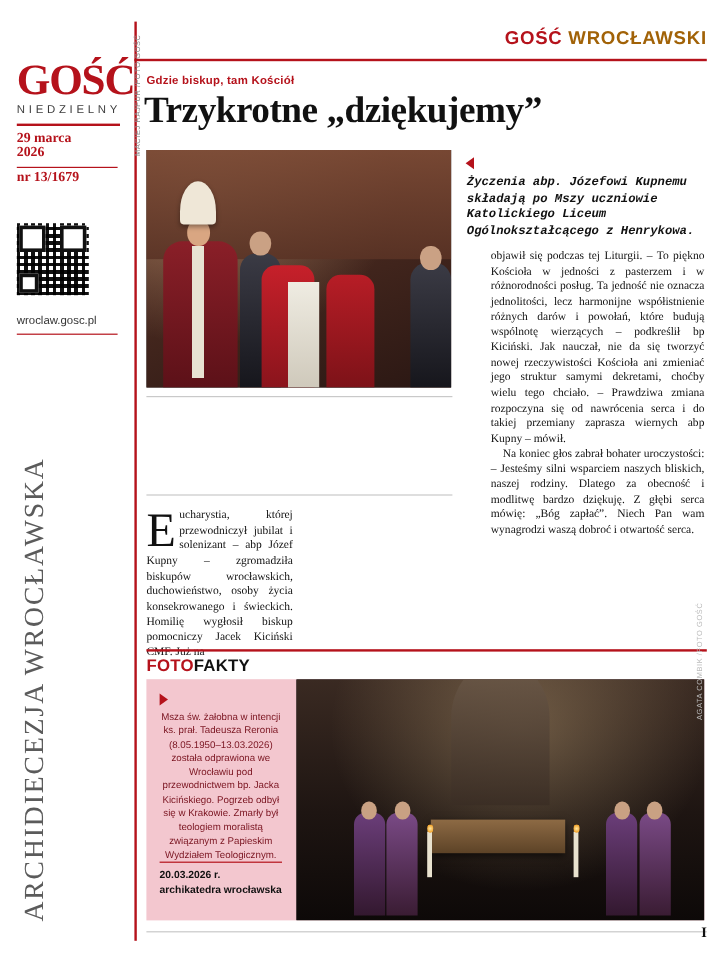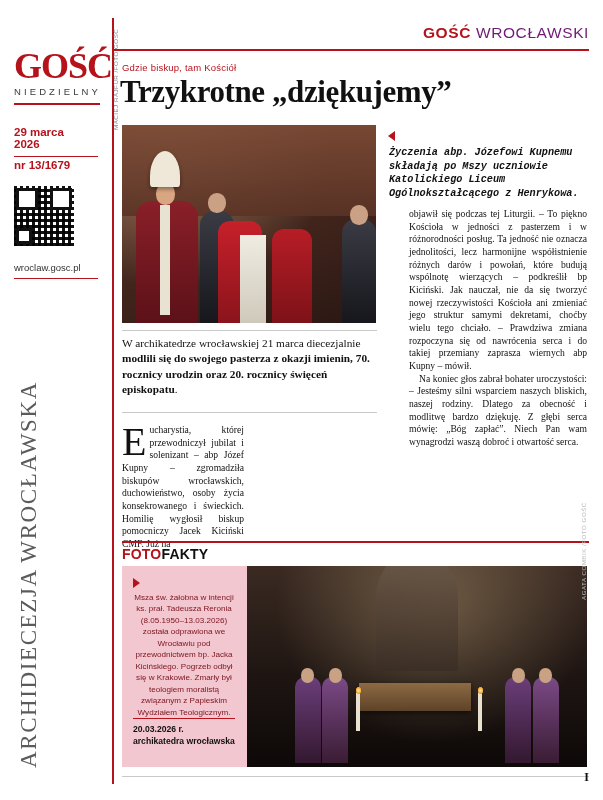--- a/index.html
+++ b/index.html
@@ -44,23 +44,23 @@
     letter-spacing: 3.1px;
     color: #3b3b3b;
     margin-top: 3px;
   }
   .logo-rule {
     border-top: 2px solid #b5121b;
     margin-top: 6px;
   }
   .date-block {
     position: absolute;
-    left: 14px; top: 126px;
+    left: 14px; top: 109px;
     width: 90px;
-    font-family: Liberation Sans, sans-serif;
+    font-family: Liberation Serif, serif;
     color: #b5121b;
   }
   .date-line1 { font-size: 11.5px; font-weight: bold; }
   .date-line2 { font-size: 11.5px; font-weight: bold; }
   .date-line3 { font-size: 11.5px; font-weight: bold; margin-top: 2px; }
   .date-rule {
     border-top: 1px solid #b5121b;
     margin: 6px 0 0 0;
     width: 84px;
   }
@@ -127,35 +127,35 @@
 
   
   .masthead {
     position: absolute;
     right: 14px; top: 24px;
     font-family: "Liberation Sans", sans-serif;
     font-size: 15.5px;
     letter-spacing: 0.6px;
   }
   .masthead .m1 { color: #b5121b; font-weight: bold; }
-  .masthead .m2 { color: #701a75; font-weight: normal; }
+  .masthead .m2 { color: #a16207; font-weight: bold; }
   .header-rule {
     position: absolute;
     left: 112px; right: 14px; top: 49px;
     height: 2px;
     background: #b5121b;
   }
 
   
   .kicker {
     position: absolute;
     left: 122px; top: 62px;
     font-family: "Liberation Sans", sans-serif;
     font-size: 9.5px;
-    font-weight: normal;
+    font-weight: bold;
     color: #b5121b;
     letter-spacing: 0.2px;
   }
   .headline {
     position: absolute;
     left: 120px; top: 76px;
     right: 12px;
     font-family: "Liberation Serif", serif;
     font-size: 31px;
     font-weight: bold;
@@ -522,21 +522,20 @@
 
   <div class="lead-arrow"></div>
   <div class="lead-caption">Życzenia abp. Józefowi Kupnemu składają po Mszy uczniowie Katolickiego Liceum Ogólnokształcącego z Henrykowa.</div>
 
   <div class="right-col">
     <p class="first">objawił się podczas tej Liturgii. – To piękno Kościoła w jedności z pasterzem i w różnorodności posług. Ta jedność nie oznacza jednolitości, lecz harmonijne współistnienie różnych darów i powołań, które budują wspólnotę wierzących – podkreślił bp Kiciński. Jak nauczał, nie da się tworzyć nowej rzeczywistości Kościoła ani zmieniać jego struktur samymi dekretami, choćby wielu tego chciało. – Prawdziwa zmiana rozpoczyna się od nawrócenia serca i do takiej przemiany zaprasza wiernych abp Kupny – mówił.</p>
     <p>Na koniec głos zabrał bohater uroczystości: – Jesteśmy silni wsparciem naszych bliskich, naszej rodziny. Dlatego za obecność i modlitwę bardzo dziękuję. Z głębi serca mówię: „Bóg zapłać”. Niech Pan wam wynagrodzi waszą dobroć i otwartość serca.</p>
   </div>
 
   <div class="deck-rule-top"></div>
-  <div class="deck">W archikatedrze wrocławskiej 21 marca diecezjalnie <b>modlili się do swojego pasterza z okazji imienin, 70. rocznicy urodzin oraz 20. rocznicy święceń episkopatu</b>.</div>
   <div class="deck-rule-bot"></div>
 
   <div class="body-cols">
     <div class="bcol">
       <span class="dropcap">E</span>
       <p class="first">ucharystia, której przewodniczył jubilat i solenizant – abp Józef Kupny – zgromadziła biskupów wrocławskich, duchowieństwo, osoby życia konsekrowanego i świeckich. Homilię wygłosił biskup pomocniczy Jacek Kiciński CMF. Już na</p>
     </div>
     <div class="bcol">
     </div>
   </div>

